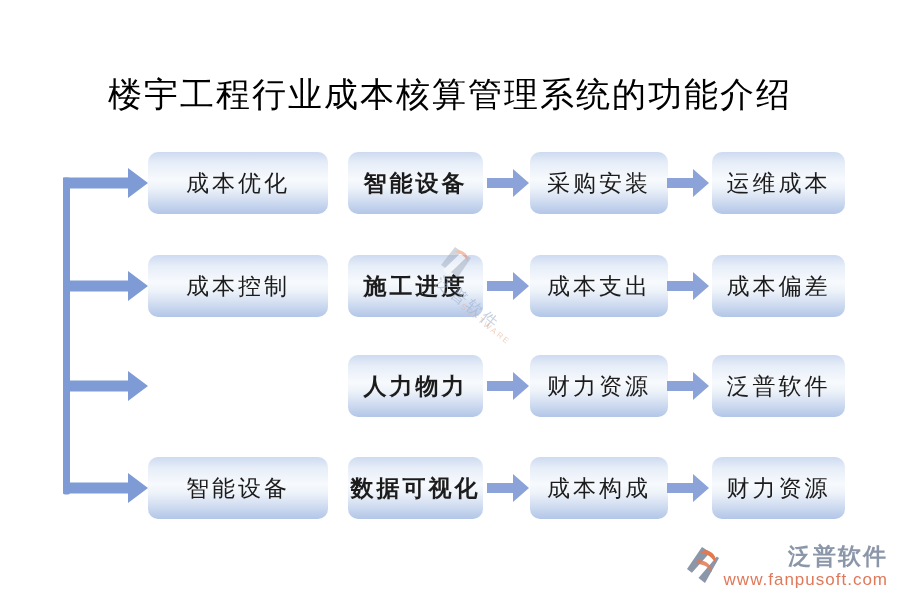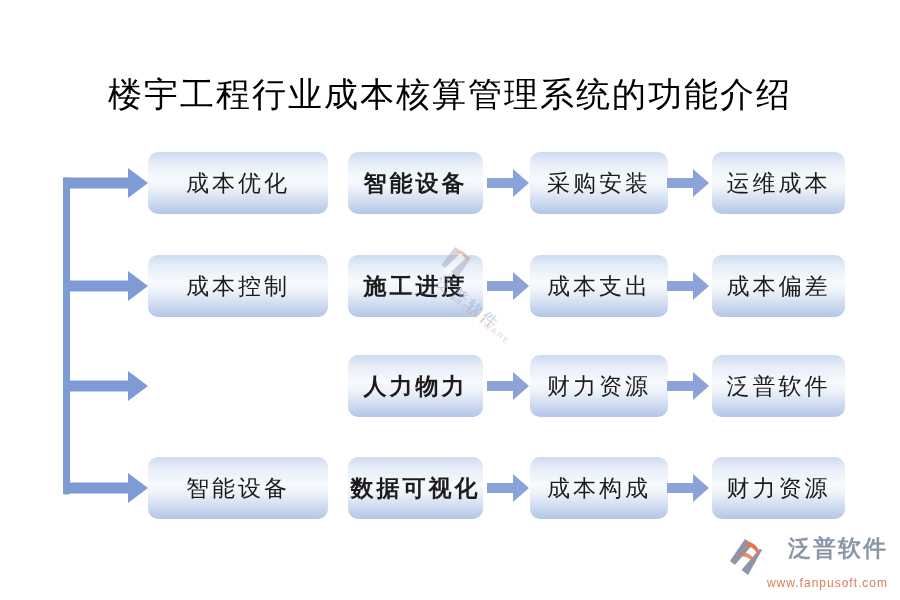--- a/index.html
+++ b/index.html
@@ -96,23 +96,23 @@
     position:absolute;right:12px;bottom:10px;
     display:flex;align-items:flex-start;
   }
   .footer .mark{margin-right:4px;margin-top:2px;}
   .brand-col{display:flex;flex-direction:column;align-items:flex-end;}
   .brand-name{
     font-size:23px;font-weight:bold;letter-spacing:2px;
     color:var(--brand-gray);line-height:1.1;
   }
   .brand-url{
-    font-size:12px;color:var(--brand-orange);
+    font-size:17px;color:var(--brand-orange);
     font-family:"Liberation Sans","DejaVu Sans",sans-serif;
-    letter-spacing:1px;margin-top:15px;
+    letter-spacing:1px;margin-top:1px;
   }
 </style>
 </head>
 <body>
 
 <div class="canvas">
 
   <h1 class="title">楼宇工程行业成本核算管理系统的功能介绍</h1>
 
   <svg class="connector" viewBox="0 0 88 340" aria-hidden="true">

